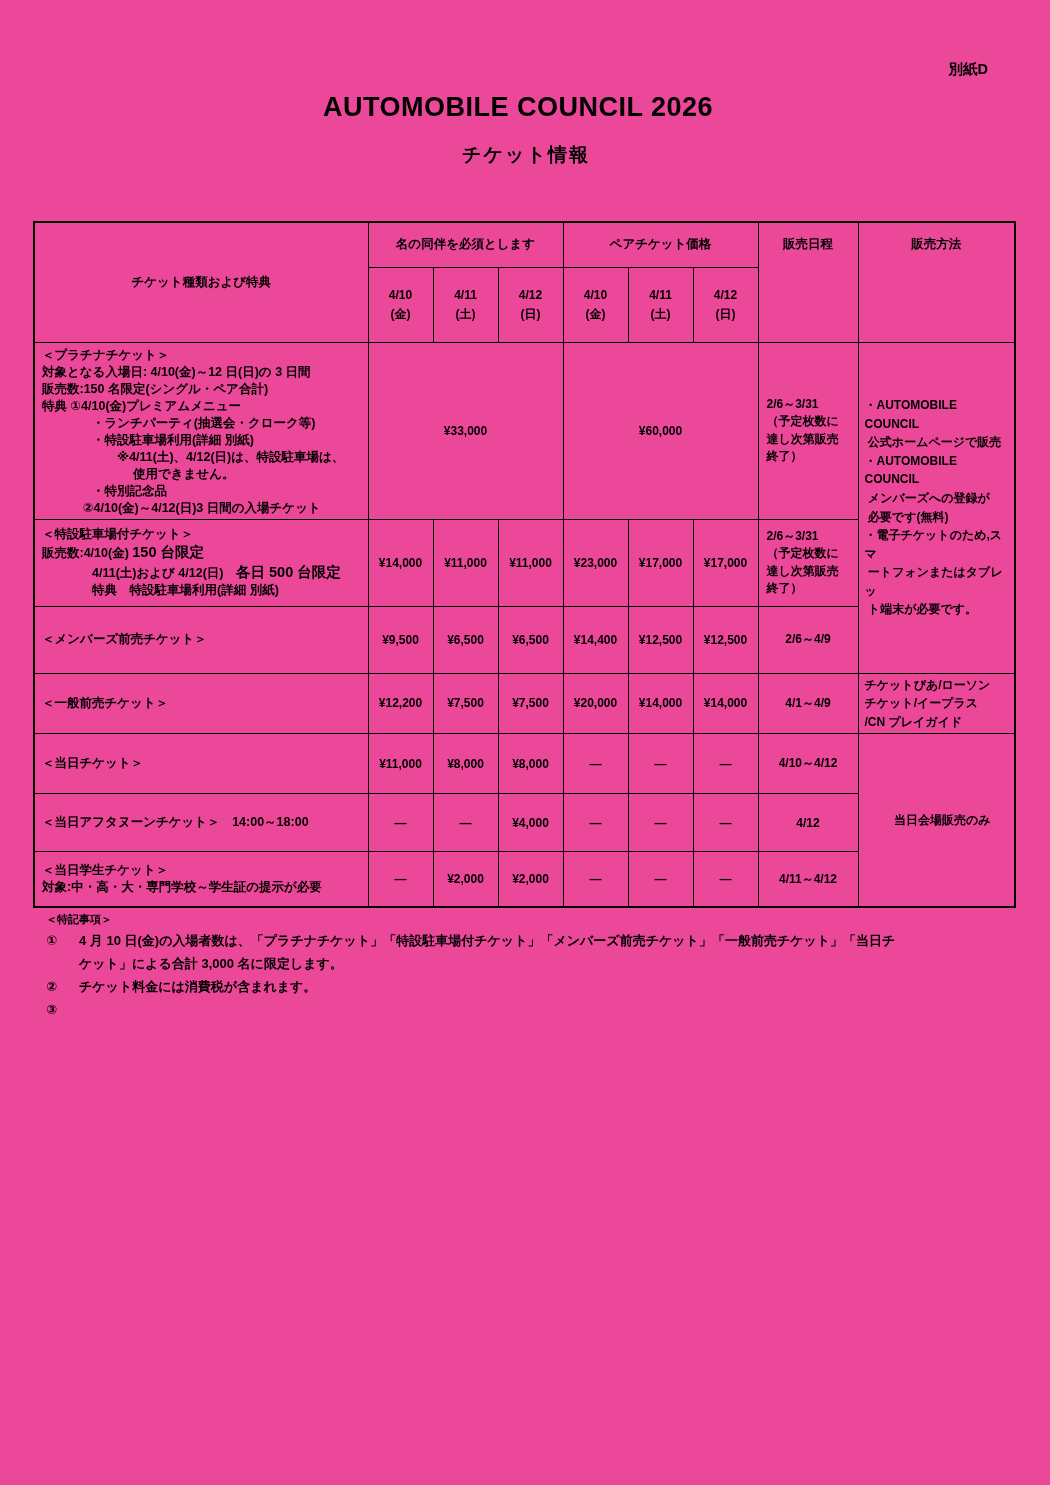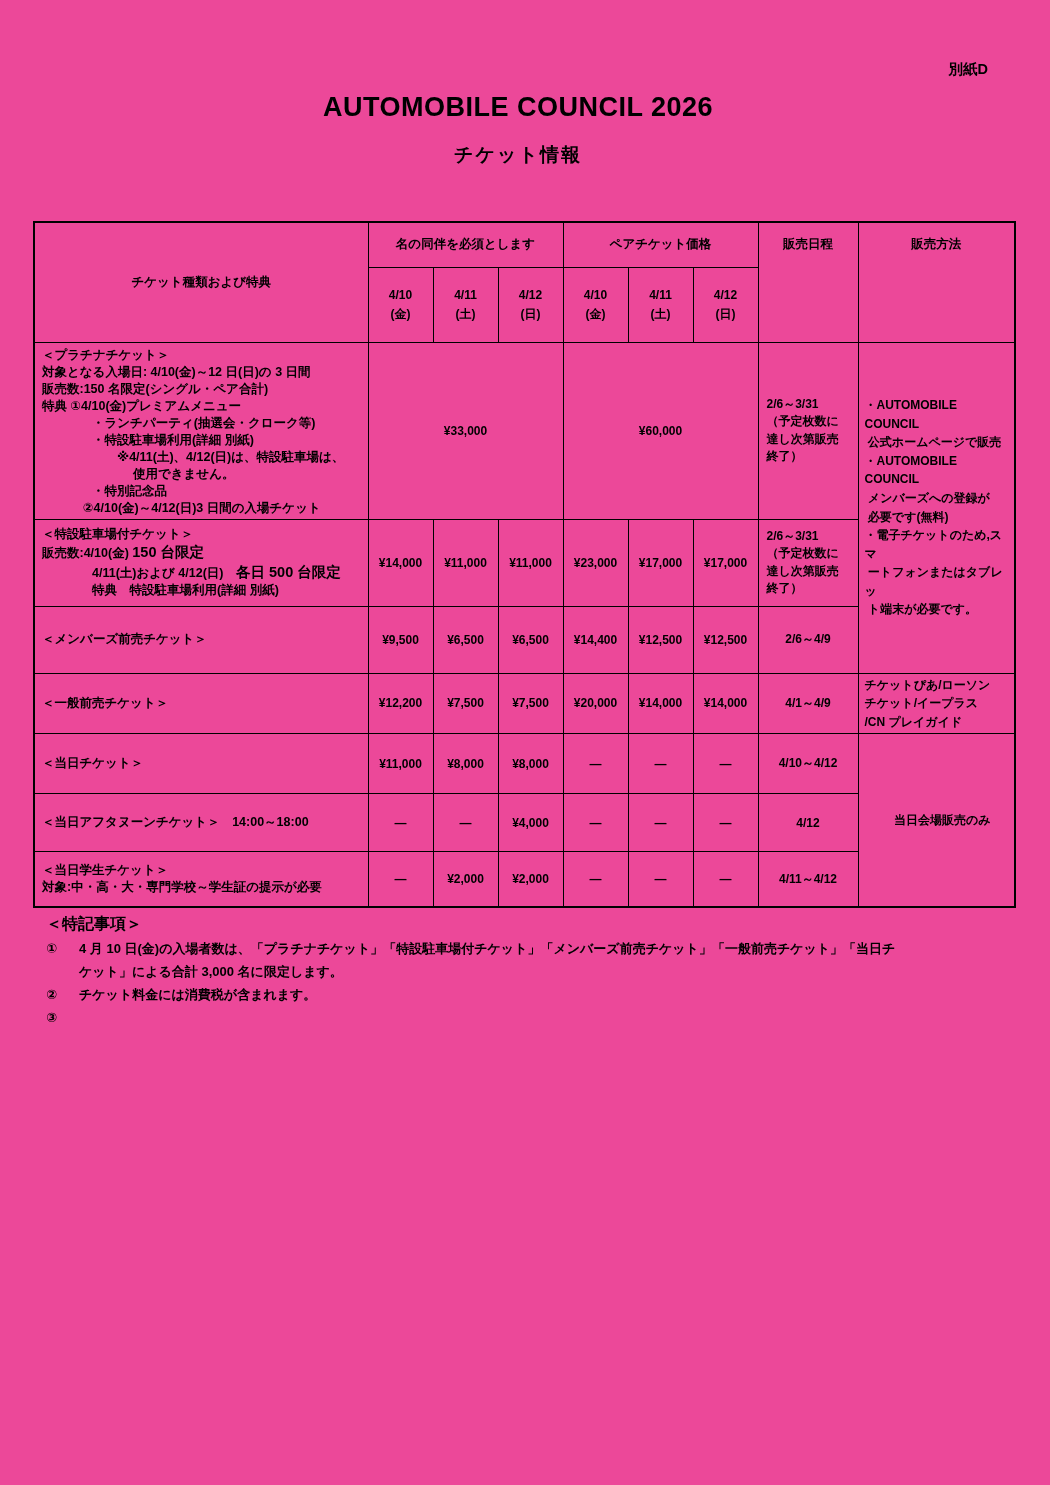--- a/index.html
+++ b/index.html
@@ -24,21 +24,21 @@
     top: 92px;
     left: 0;
     width: 1036px;
     text-align: center;
     font-size: 27px;
     letter-spacing: 0.5px;
   }
   .subtitle {
     position: absolute;
     top: 142px;
-    left: 0;
+    left: 8px;
     width: 1036px;
     text-align: center;
     font-size: 19px;
     letter-spacing: 2px;
   }
   table.ticket {
     position: absolute;
     left: 33px;
     top: 221px;
     width: 981px;
@@ -78,21 +78,21 @@
   tr.r5 { height: 60px; }
   tr.r6 { height: 58px; }
   tr.r7 { height: 55px; }
   .notes {
     position: absolute;
     left: 46px;
     top: 911px;
     width: 975px;
     font-size: 13px;
   }
-  .notes-heading { font-size: 16px; line-height: 1.6; }
+  .notes-heading { font-size: 11px; line-height: 1.6; }
   .note-item { display: flex; line-height: 1.78; }
   .note-num { width: 33px; flex: none; }
   .note-text { white-space: pre-wrap; }
 </style>
 </head>
 <body>
 
 <div class="page">
 
   <div class="doc-tag">別紙D</div>

